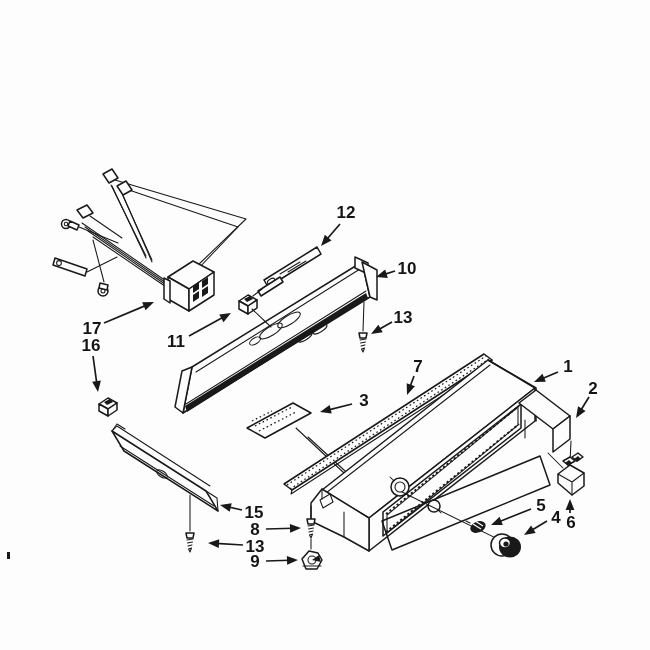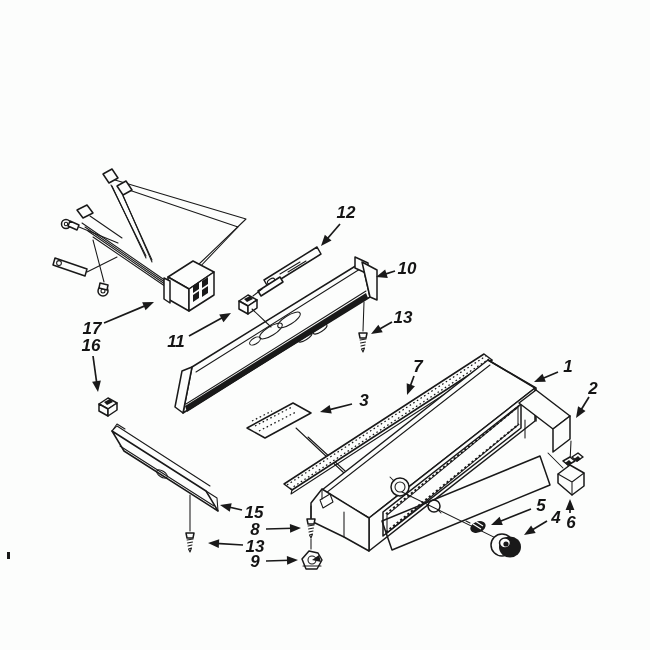--- a/index.html
+++ b/index.html
@@ -1,16 +1,16 @@
 <!DOCTYPE html>
 <html><head>
 <meta charset="utf-8">
 <style>
   html,body{margin:0;padding:0;background:#fcfdfc;width:650px;height:650px;overflow:hidden;}
-  .stage{position:relative;width:650px;height:650px;background:#fcfdfc;font-style:italic;}
+  .stage{position:relative;width:650px;height:650px;background:#fcfdfc;}
   svg{display:block;}
   .ln{stroke:#191919;fill:none;stroke-width:1.5;stroke-linecap:round;stroke-linejoin:round;}
   .thin{stroke:#191919;fill:none;stroke-width:1.05;stroke-linecap:round;stroke-linejoin:round;}
   .fw{fill:#fcfdfc;}
   .fk{fill:#191919;stroke:none;}
   .spk{stroke:#191919;fill:none;stroke-width:1.25;stroke-dasharray:1.6 2.7;}
   .spk2{stroke:#191919;fill:none;stroke-width:1.9;stroke-dasharray:2.2 2.4;}
   .callout-text{font-family:"Liberation Sans","DejaVu Sans",sans-serif;font-weight:bold;font-size:17px;fill:#141414;}
 </style>
 </head>

